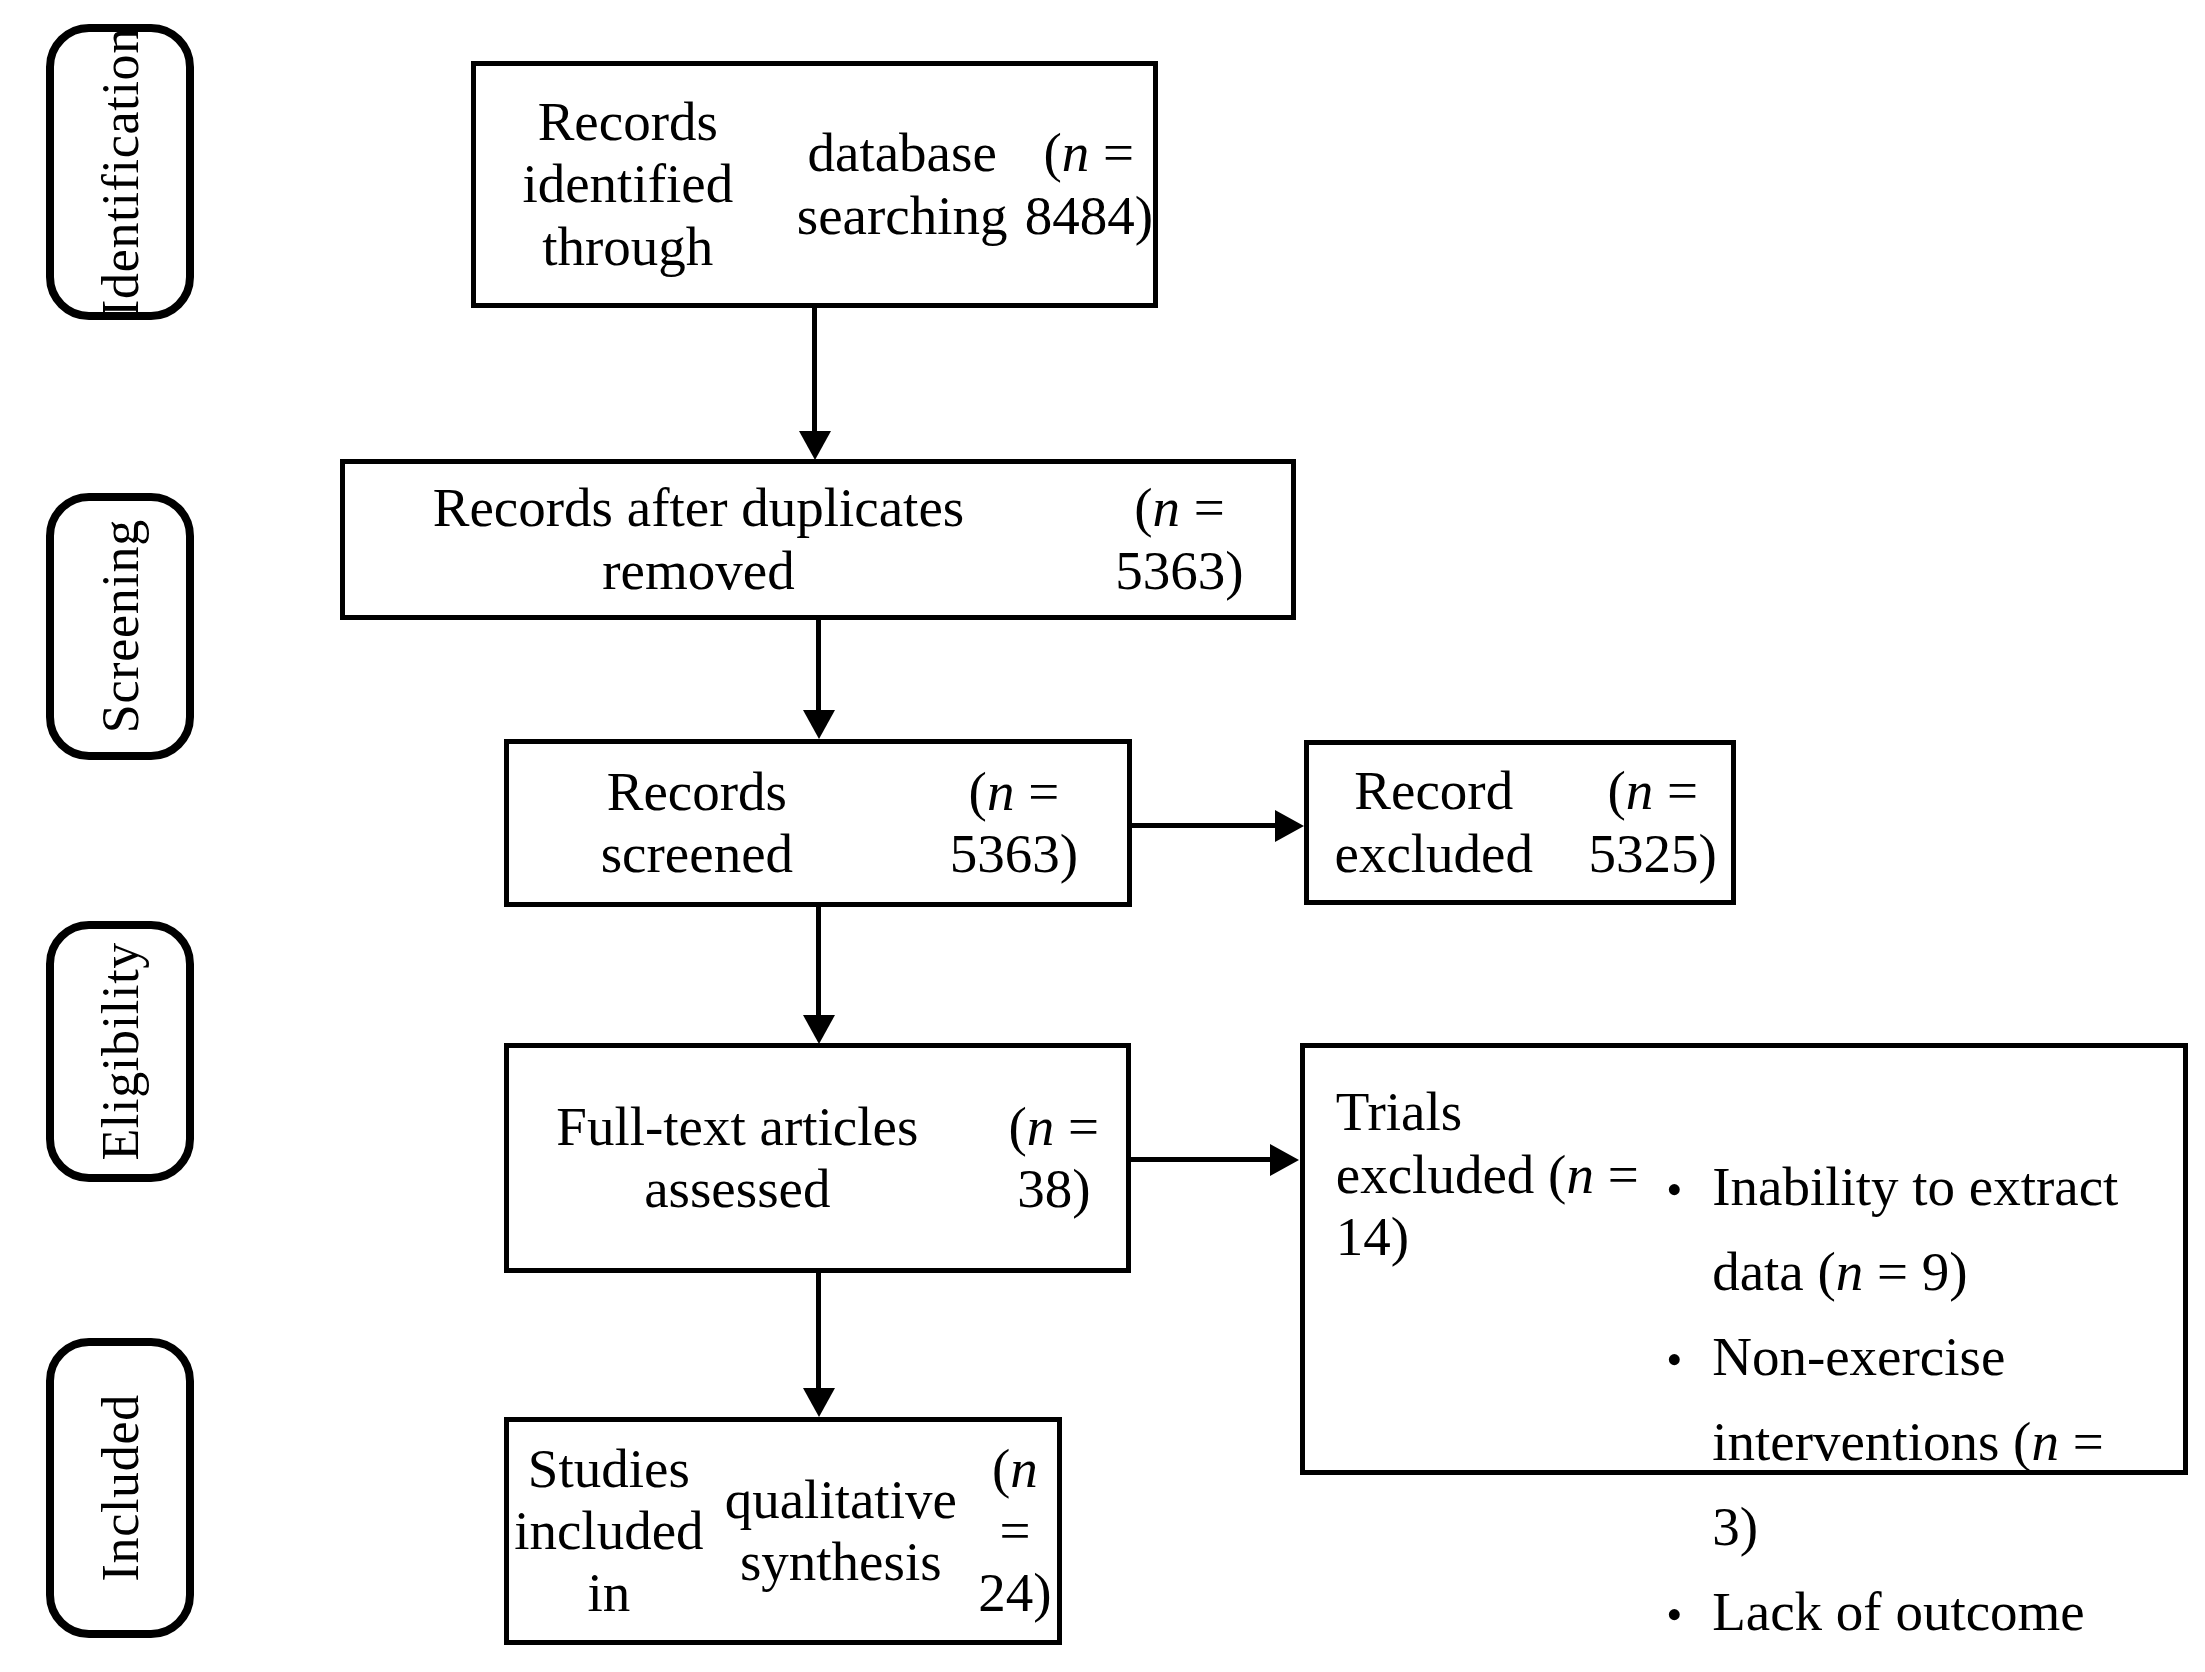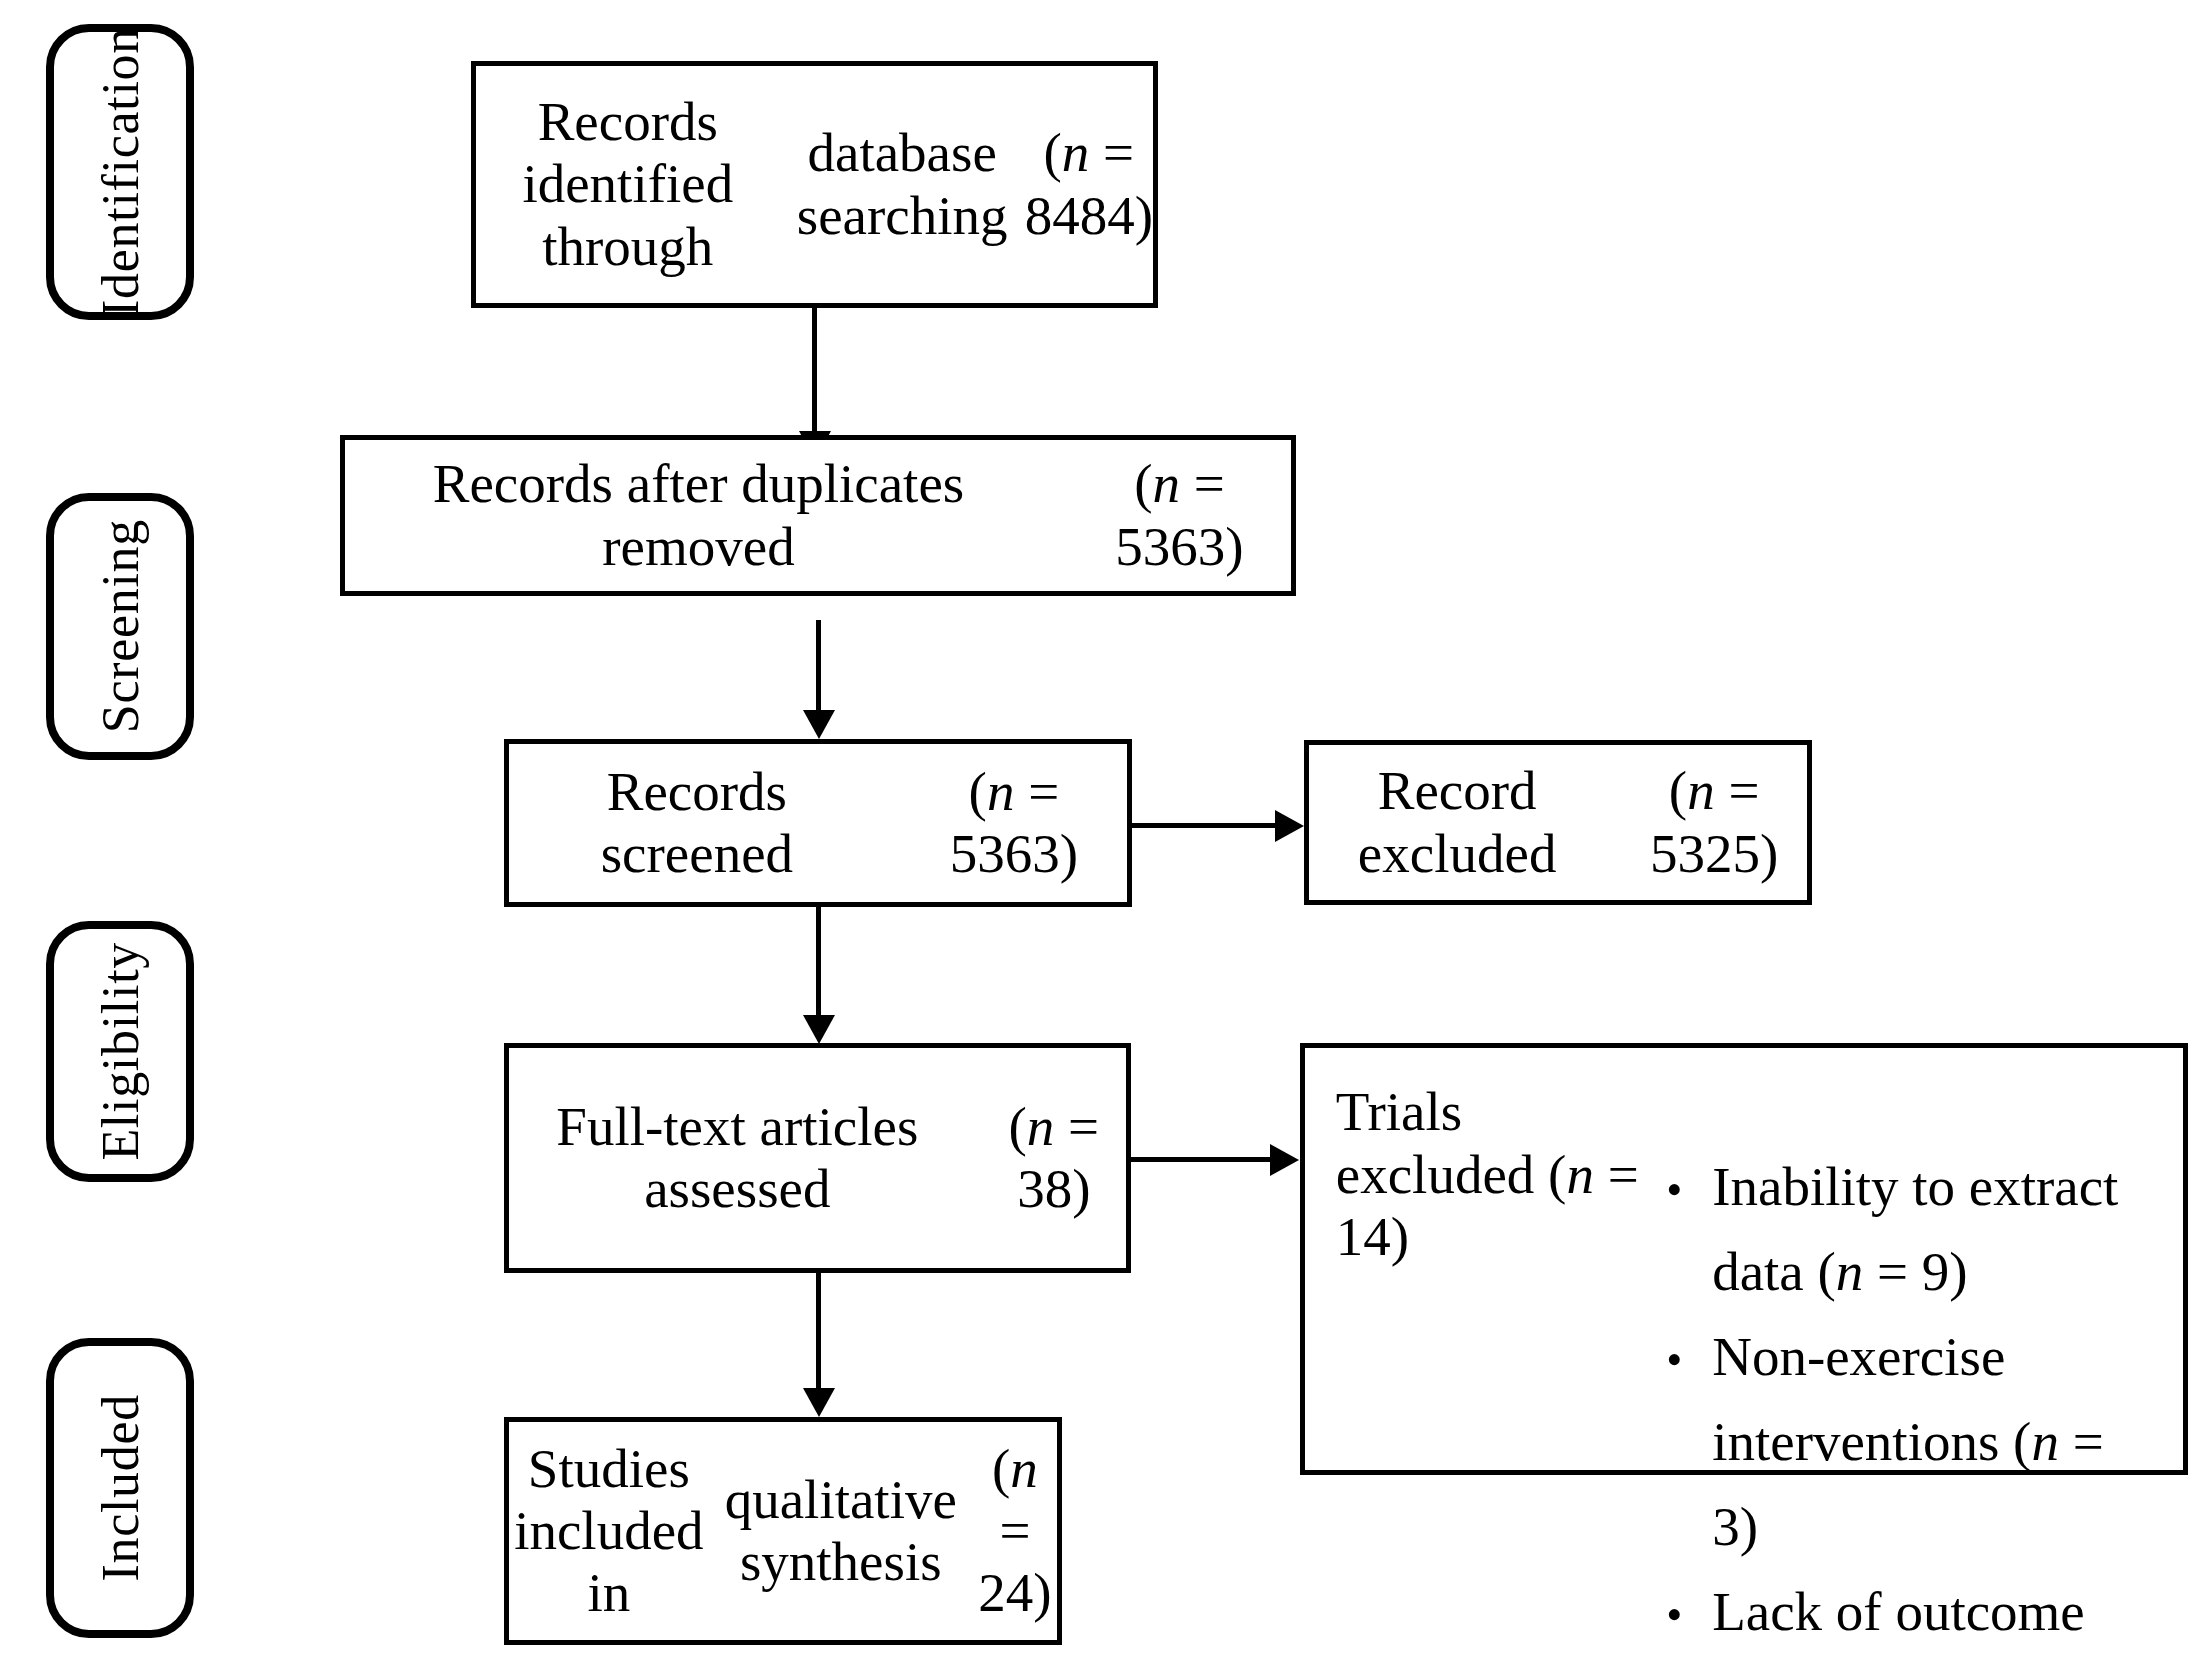--- a/index.html
+++ b/index.html
@@ -128,35 +128,35 @@
   </div>
 
   <div class="fbox" style="left:471px; top:61px; width:687px; height:247px;">
     <div>Records identified through</div>
     <div>database searching</div>
     <div><span>(</span><span class="it">n</span><span> = 8484)</span></div>
   </div>
 
   <div class="arr-v" style="left:812px; top:308px; height:123px;"></div>
 
-  <div class="fbox" style="left:340px; top:435px; width:956px; height:161px;">
+  <div class="fbox" style="left:340px; top:459px; width:956px; height:161px;">
     <div>Records after duplicates removed</div>
     <div><span>(</span><span class="it">n</span><span> = 5363)</span></div>
   </div>
 
   <div class="arr-v" style="left:816px; top:620px; height:90px;"></div>
 
   <div class="fbox" style="left:504px; top:739px; width:628px; height:168px;">
     <div>Records screened</div>
     <div><span>(</span><span class="it">n</span><span> = 5363)</span></div>
   </div>
 
   <div class="arr-h" style="left:1132px; top:823px; width:143px;"></div>
 
-  <div class="fbox" style="left:1304px; top:740px; width:508px; height:165px;align-items:center;">
+  <div class="fbox" style="left:1304px; top:740px; width:432px; height:165px;align-items:center;">
     <div>Record excluded</div>
     <div><span>(</span><span class="it">n</span><span> = 5325)</span></div>
   </div>
 
   <div class="arr-v" style="left:816px; top:906px; height:109px;"></div>
 
   <div class="fbox" style="left:504px; top:1043px; width:627px; height:230px;">
     <div>Full-text articles assessed</div>
     <div><span>(</span><span class="it">n</span><span> = 38)</span></div>
   </div>

